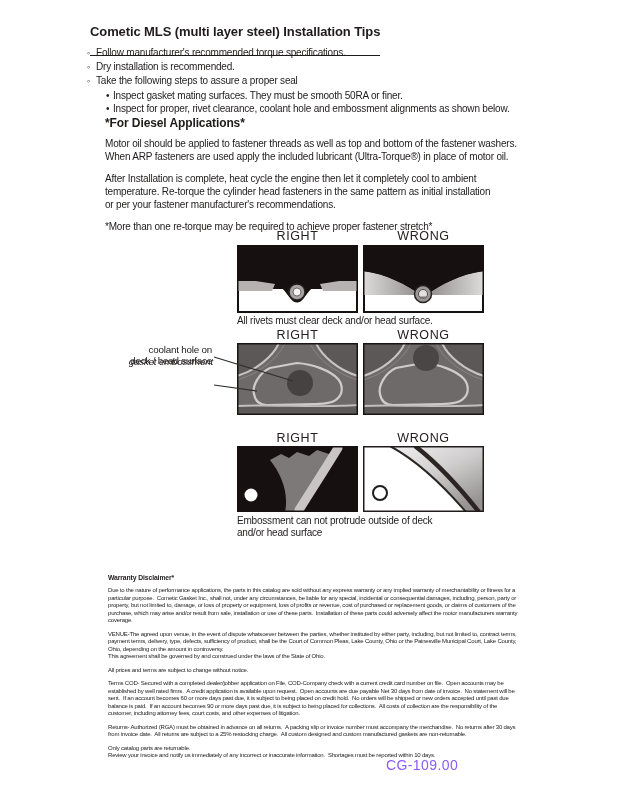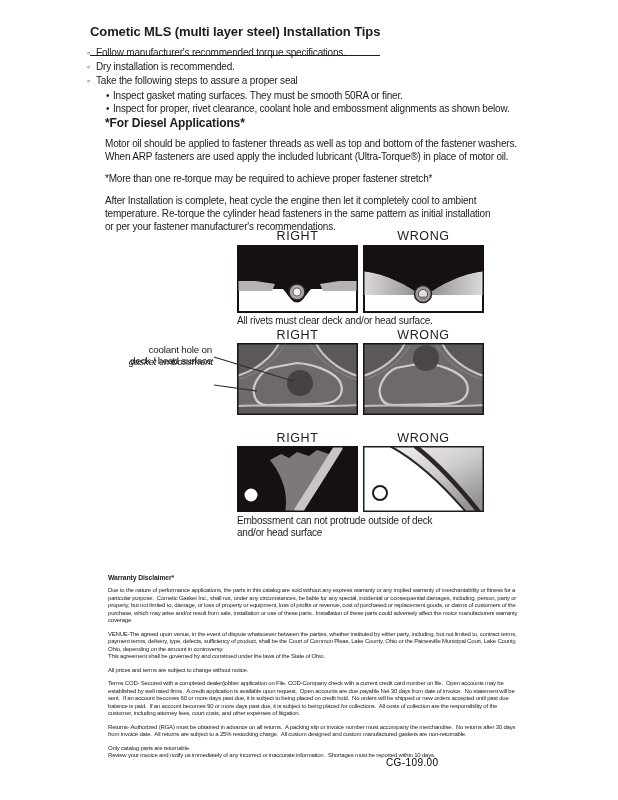--- a/index.html
+++ b/index.html
@@ -26,21 +26,21 @@
   .dcaption{font-size:10px;letter-spacing:-0.2px;line-height:11.5px;white-space:pre-wrap;color:#1f1b1b;}
 
   .annot{font-size:9.8px;line-height:11px;letter-spacing:-0.2px;text-align:right;
          white-space:pre-wrap;color:#242020;}
 
   .fineprint{left:108px;top:574px;width:412px;}
   .fp-h{font-size:6.8px;font-weight:bold;margin:0 0 6px 0;letter-spacing:-0.1px;}
   .fineprint p{margin:0 0 6px 0;font-size:6px;line-height:7.5px;letter-spacing:-0.2px;
                white-space:pre-wrap;color:#262222;}
 
-  .footer-code{left:386px;top:757px;font-size:10px;letter-spacing:0.4px;color:#000000;}
+  .footer-code{left:386px;top:757px;font-size:14px;letter-spacing:0.4px;color:#8b5cf6;}
 </style>
 </head>
 <body>
 
 <div class="page">
 
   <div class="abs doc-title">Cometic MLS (multi layer steel) Installation Tips</div>
 
   <div class="abs bullets">
     <div class="b-row">
@@ -62,24 +62,24 @@
     <div class="b-row sub">
       <span class="b-marker">•</span>
       <span>Inspect for proper, rivet clearance, coolant hole and embossment alignments as shown below.</span>
     </div>
   </div>
 
   <div class="abs diesel">
     <div class="diesel-h">*For Diesel Applications*</div>
     <p>Motor oil should be applied to fastener threads as well as top and bottom of the fastener washers.
 When ARP fasteners are used apply the included lubricant (Ultra-Torque®) in place of motor oil.</p>
-    <p>*More than one re-torque may be required to achieve proper fastener stretch*</p>
     <p>After Installation is complete, heat cycle the engine then let it completely cool to ambient
 temperature. Re-torque the cylinder head fasteners in the same pattern as initial installation
 or per your fastener manufacturer's recommendations.</p>
+    <p>*More than one re-torque may be required to achieve proper fastener stretch*</p>
   </div>
 
   <div class="abs dlabel" style="left:237px;top:229px;">RIGHT</div>
   <div class="abs dlabel" style="left:363px;top:229px;">WRONG</div>
 
   <div class="abs dbox" style="left:237px;top:245px;">
     <svg viewBox="0 0 121 68" width="121" height="68">
       <rect width="121" height="68" fill="#171010"></rect>
       <rect x="2" y="44" width="117" height="22" fill="#ffffff"></rect>
       <path d="M0,33 L38,39 L35,46 L0,46 Z" fill="#b6b2b2"></path>

